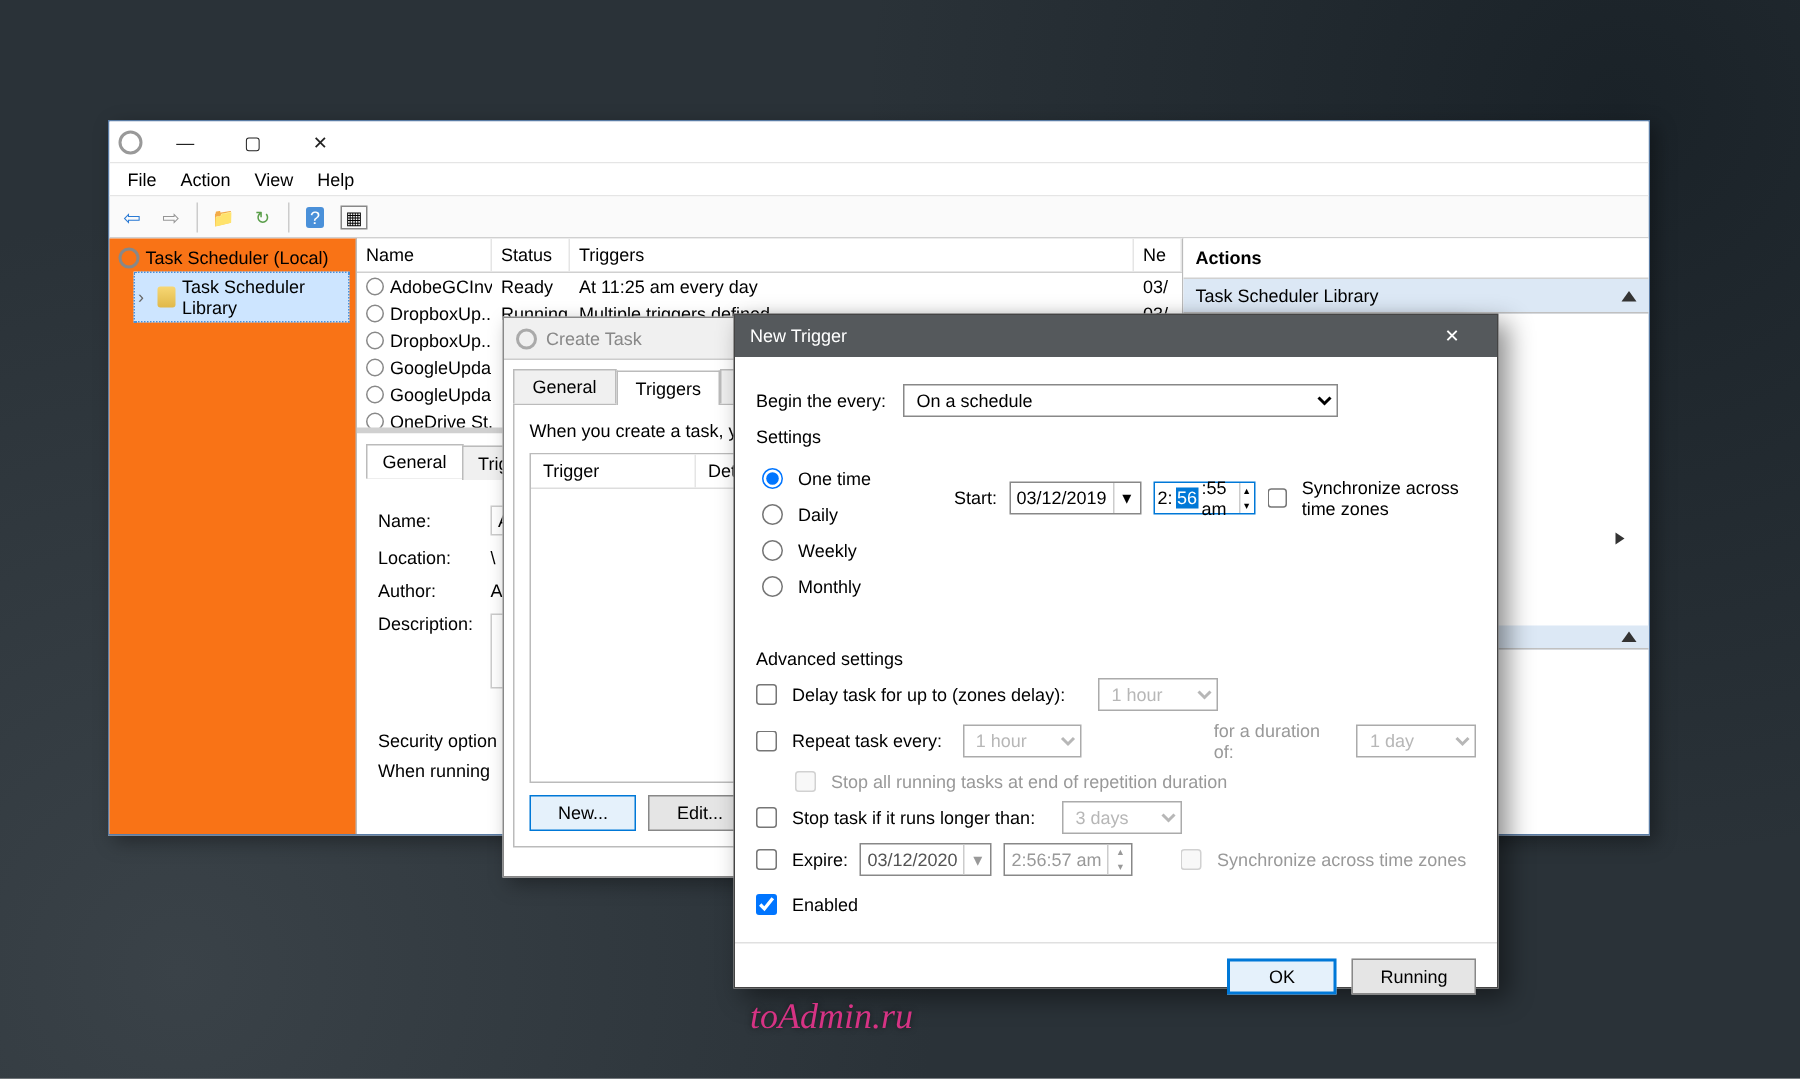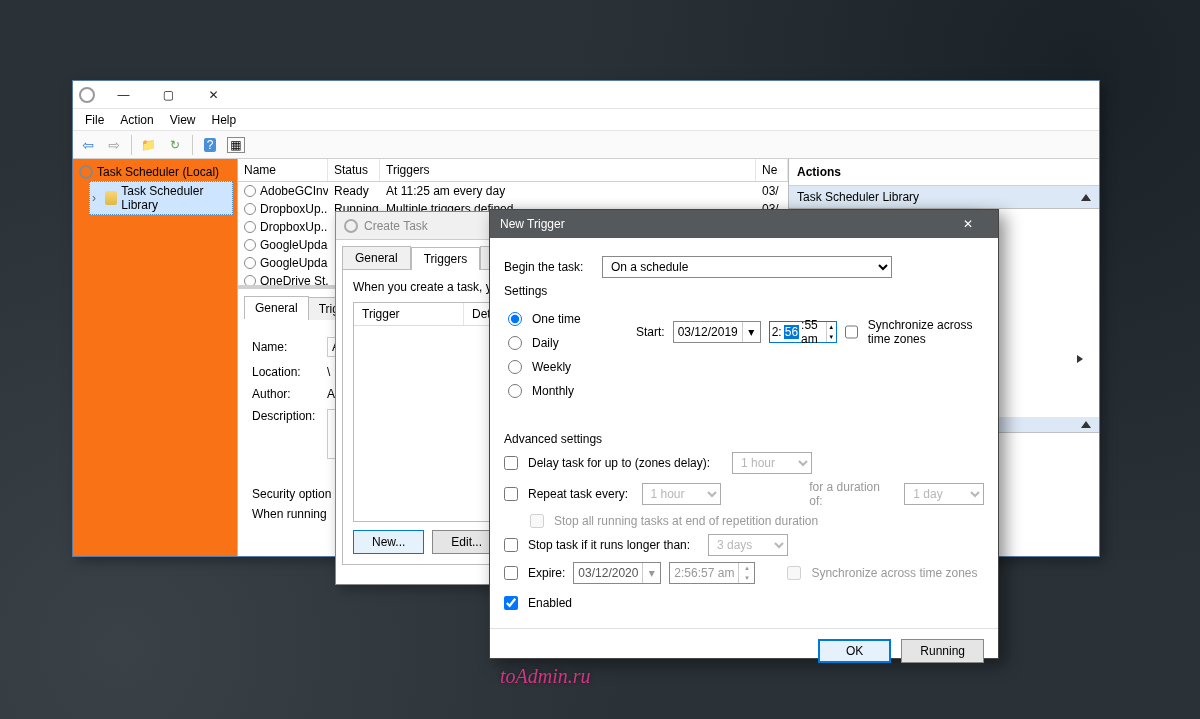--- a/index.html
+++ b/index.html
@@ -89,21 +89,21 @@
   .spinner div { flex:1; display:flex; align-items:center; justify-content:center; font-size:7px; }
   .radio-col { display:flex; flex-direction:column; gap:10px; width:110px; }
   .radio-row { display:flex; align-items:center; gap:10px; }
   input[type=radio], input[type=checkbox] { margin:0; width:14px; height:14px; }
   .disabled { color:#999; }
   .nt-footer { display:flex; justify-content:flex-end; gap:10px; padding:10px 14px; border-top:1px solid #e0e0e0; }
   .nt-ok { border:2px solid #0078d7; background:#e5f1fb; padding:3px 26px; }
   .nt-cancel { border:1px solid #888; background:#e5e5e5; padding:4px 18px; }
   .closex { width:40px; height:28px; display:flex; align-items:center; justify-content:center; }
 
-  .watermark { position:absolute; left:500px; top:665px; color:#d63384; font-size:20px; font-style:italic; font-family: "Segoe Script", cursive; text-shadow:0 0 4px rgba(0,0,0,.5); }
+  .watermark { position:absolute; left:500px; top:665px; color:#d63384; font-size:24px; font-style:italic; font-family: "Segoe Script", cursive; text-shadow:0 0 4px rgba(0,0,0,.5); }
 </style>
 </head>
 <body>
 
 <div class="main-window">
   <div class="titlebar">
     <span class="app-icon"></span>
     <div class="win-controls">
       <div class="win-btn">—</div>
       <div class="win-btn">▢</div>
@@ -276,21 +276,21 @@
   </div>
 </div>
 
 <div class="new-trigger">
   <div class="nt-title">
     <span>New Trigger</span>
     <span class="closex">✕</span>
   </div>
   <div class="nt-body">
     <div class="nt-row">
-      <span style="width:90px">Begin the task:</span>
+      <span style="width:90px">Begin the every:</span>
       <select style="width:290px"><option>On a schedule</option></select>
     </div>
     <div style="margin:6px 0 2px">Settings</div>
 
     <div class="nt-group" style="display:flex;gap:18px;border:none;padding:8px 4px 24px">
       <div class="radio-col">
         <label class="radio-row">
             <input type="radio" checked="" style="">
             <span>One time</span>
           </label>

